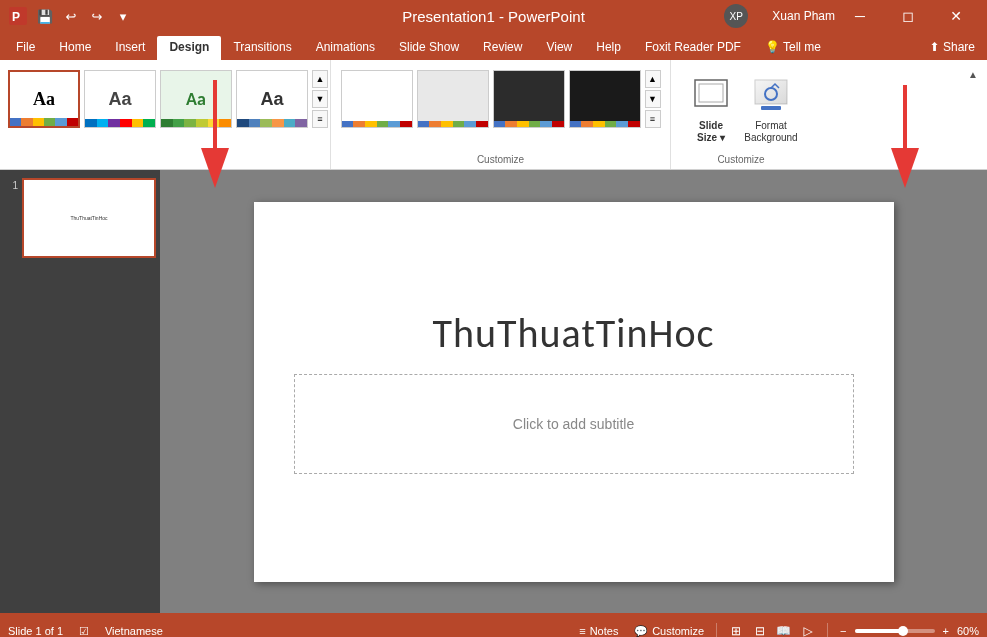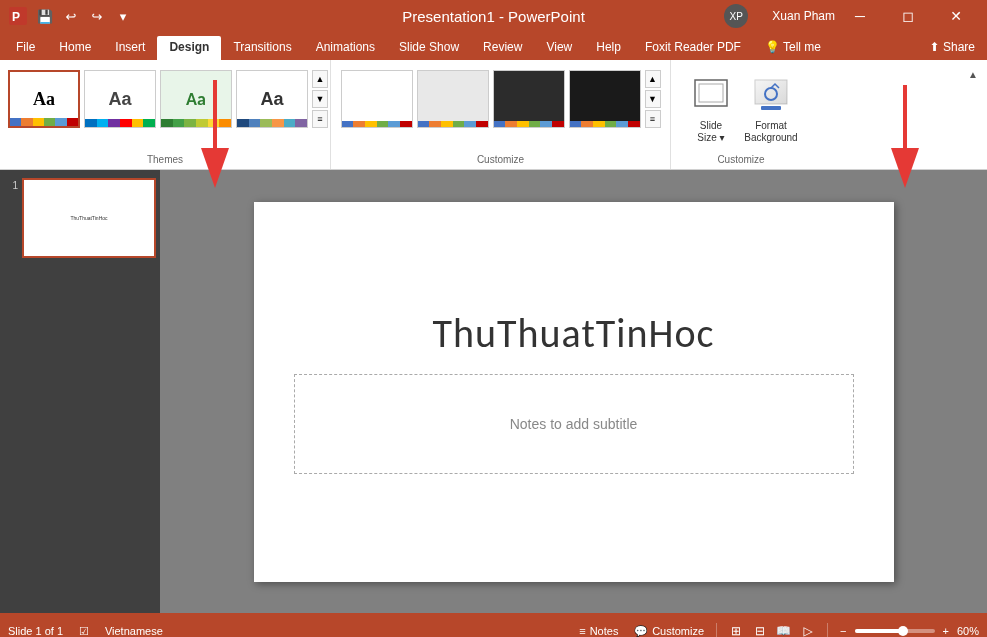--- a/index.html
+++ b/index.html
@@ -436,21 +436,20 @@
             <span style="background:#8064a2;"></span>
           </div>
         </div>
       </div>
       <div class="scroll-arrows">
         <div class="scroll-arrow">▲</div>
         <div class="scroll-arrow">▼</div>
         <div class="scroll-arrow">≡</div>
       </div>
     </div>
-    <div class="ribbon-section-label">Themes</div>
   </div>
 
   <div class="ribbon-section" style="min-width:340px;">
     <div class="ribbon-section-content">
       <div class="variants-grid">
 
         <div class="variant-item" style="background:#ffffff;">
           <div class="variant-top" style="background:#ffffff;"></div>
           <div class="variant-stripe">
             <span style="background:#4472c4;"></span>
@@ -510,21 +509,21 @@
   <div class="ribbon-section" style="border-right: none; min-width:140px;">
     <div class="customize-btns">
 
       <div class="cust-btn">
         <div style="font-size:32px; color:#555;">
           <svg width="36" height="30" viewBox="0 0 36 30">
             <rect x="2" y="2" width="32" height="26" fill="white" stroke="#666" stroke-width="1.5"></rect>
             <rect x="6" y="6" width="24" height="18" fill="white" stroke="#aaa" stroke-width="1"></rect>
           </svg>
         </div>
-        <span style="font-size:10px; color:#333; line-height:1.2; text-align:center;">Slide<br>Size ▾</span>
+        <span style="font-size:10px; color:#333; line-height:1.2; text-align:center;font-weight:bold;">Slide<br>Size ▾</span>
       </div>
 
       <div class="cust-btn">
         <div>
           <svg width="36" height="36" viewBox="0 0 36 36">
             <rect x="2" y="2" width="32" height="24" fill="white" stroke="#ccc" stroke-width="1"></rect>
             <rect x="2" y="2" width="32" height="24" fill="url(#grad1)" opacity="0.3"></rect>
             <defs>
               <linearGradient id="grad1" x1="0%" y1="0%" x2="100%" y2="100%">
                 <stop offset="0%" style="stop-color:#e0e0e0"></stop>
@@ -554,21 +553,21 @@
       <div class="slide-thumb">
         <div class="slide-thumb-title">ThuThuatTinHoc</div>
       </div>
     </div>
   </div>
 
   <div id="canvas-area">
     <div id="slide-canvas">
       <div class="slide-title">ThuThuatTinHoc</div>
       <div class="slide-subtitle-box">
-        <span>Notes to add subtitle</span>
+        <span>Click to add subtitle</span>
       </div>
     </div>
   </div>
 </div>
 
 <div id="status-bar">
   <div class="status-left">
     <span>Slide 1 of 1</span>
     <div class="status-btn">
       <span>☑</span>

